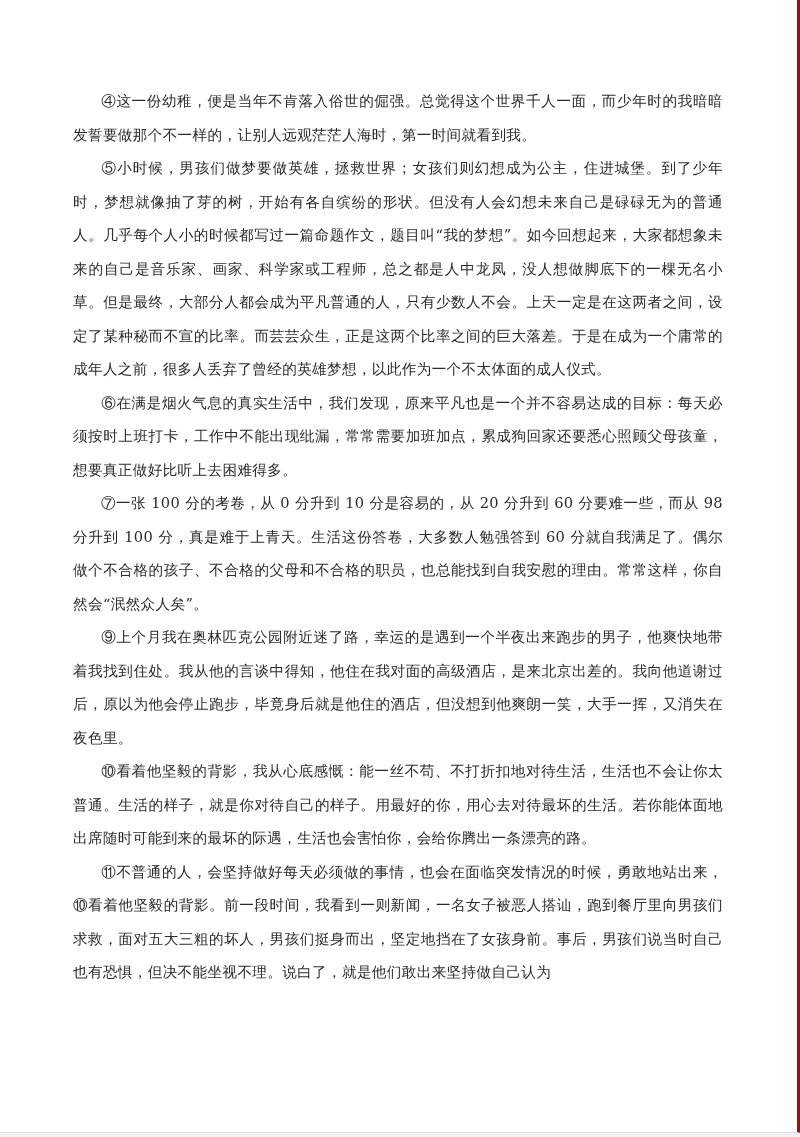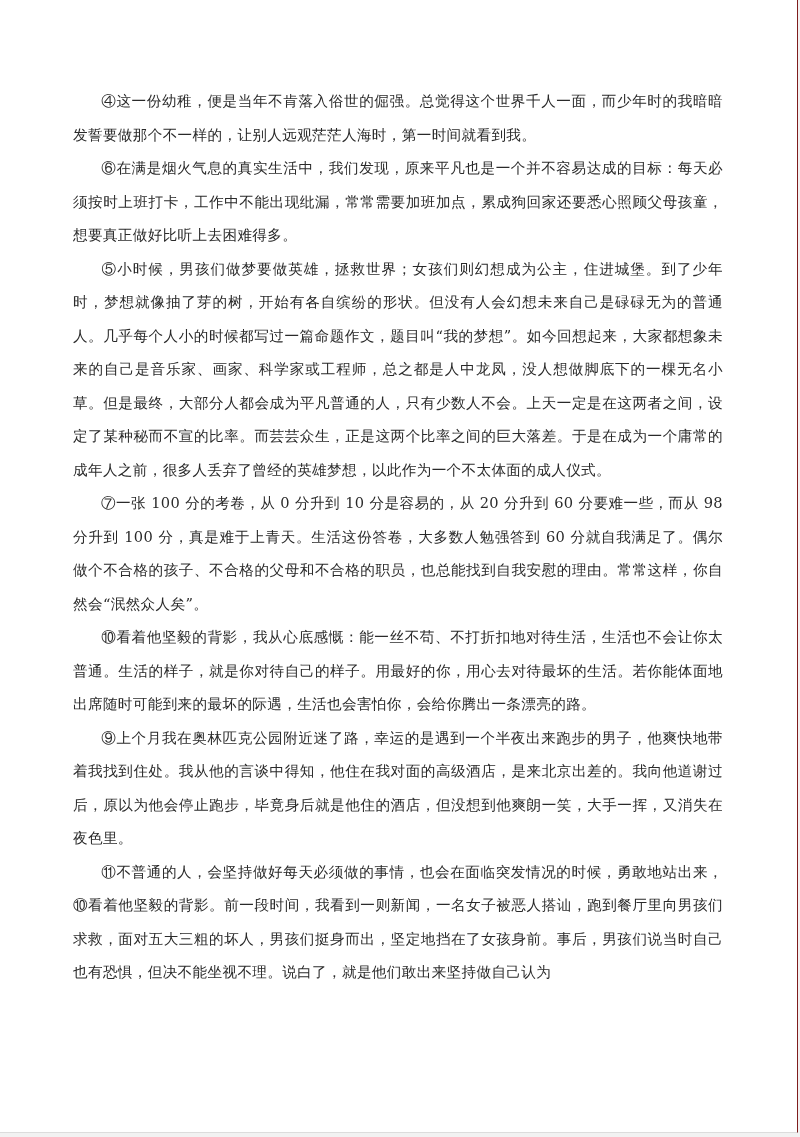--- a/index.html
+++ b/index.html
@@ -2,36 +2,36 @@
 <html><head>
   <meta charset="utf-8">
   <style>
     html, body { margin: 0; padding: 0; }
     body {
       width: 800px; height: 1137px; background: #f2f2f2; position: relative; overflow: hidden;
       font-family: "DejaVu Serif", "Liberation Serif", serif;
     }
     .page {
       position: absolute; left: 0; top: 0; width: 797px; height: 1132px;
-      background: #ffffff; border-right: 1px solid #7f1d1d; border-bottom: 1px solid #dcdcdc;
+      background: #ffffff; border-right: 4px solid #7f1d1d; border-bottom: 1px solid #dcdcdc;
     }
     .content { position: absolute; left: 73px; top: 84px; width: 650px; }
     .para { margin: 0 0 0 0; color: #2a2a2a; font-size: 14.6px; line-height: 33.5px; text-align: justify; letter-spacing: 0.35px; }
     .para .indent { display: inline-block; width: 28px; }
     .watermark {
       position: absolute; left: 372px; top: 1003px; font-family: "DejaVu Sans", "Liberation Sans", sans-serif;
       font-weight: bold; font-size: 64px; color: rgba(200,200,200,0.35); letter-spacing: 1px; pointer-events: none;
     }
   </style>
 </head>
 <body>
 
 <div class="page">
   <div class="content">
     <p class="para"><span class="indent"></span><span>④这一份幼稚，便是当年不肯落入俗世的倔强。总觉得这个世界千人一面，而少年时的我暗暗发誓要做那个不一样的，让别人远观茫茫人海时，第一时间就看到我。</span></p>
+    <p class="para"><span class="indent"></span><span>⑤小时候，男孩们做梦要做英雄，拯救世界；女孩们则幻想成为公主，住进城堡。到了少年时，梦想就像抽了芽的树，开始有各自缤纷的形状。但没有人会幻想未来自己是碌碌无为的普通人。几乎每个人小的时候都写过一篇命题作文，题目叫“我的梦想”。如今回想起来，大家都想象未来的自己是音乐家、画家、科学家或工程师，总之都是人中龙凤，没人想做脚底下的一棵无名小草。但是最终，大部分人都会成为平凡普通的人，只有少数人不会。上天一定是在这两者之间，设定了某种秘而不宣的比率。而芸芸众生，正是这两个比率之间的巨大落差。于是在成为一个庸常的成年人之前，很多人丢弃了曾经的英雄梦想，以此作为一个不太体面的成人仪式。</span></p>
     <p class="para"><span class="indent"></span><span>⑥在满是烟火气息的真实生活中，我们发现，原来平凡也是一个并不容易达成的目标：每天必须按时上班打卡，工作中不能出现纰漏，常常需要加班加点，累成狗回家还要悉心照顾父母孩童，想要真正做好比听上去困难得多。</span></p>
-    <p class="para"><span class="indent"></span><span>⑤小时候，男孩们做梦要做英雄，拯救世界；女孩们则幻想成为公主，住进城堡。到了少年时，梦想就像抽了芽的树，开始有各自缤纷的形状。但没有人会幻想未来自己是碌碌无为的普通人。几乎每个人小的时候都写过一篇命题作文，题目叫“我的梦想”。如今回想起来，大家都想象未来的自己是音乐家、画家、科学家或工程师，总之都是人中龙凤，没人想做脚底下的一棵无名小草。但是最终，大部分人都会成为平凡普通的人，只有少数人不会。上天一定是在这两者之间，设定了某种秘而不宣的比率。而芸芸众生，正是这两个比率之间的巨大落差。于是在成为一个庸常的成年人之前，很多人丢弃了曾经的英雄梦想，以此作为一个不太体面的成人仪式。</span></p>
     <p class="para"><span class="indent"></span><span>⑦一张 100 分的考卷，从 0 分升到 10 分是容易的，从 20 分升到 60 分要难一些，而从 98 分升到 100 分，真是难于上青天。生活这份答卷，大多数人勉强答到 60 分就自我满足了。偶尔做个不合格的孩子、不合格的父母和不合格的职员，也总能找到自我安慰的理由。常常这样，你自然会“泯然众人矣”。</span></p>
+    <p class="para"><span class="indent"></span><span>⑨上个月我在奥林匹克公园附近迷了路，幸运的是遇到一个半夜出来跑步的男子，他爽快地带着我找到住处。我从他的言谈中得知，他住在我对面的高级酒店，是来北京出差的。我向他道谢过后，原以为他会停止跑步，毕竟身后就是他住的酒店，但没想到他爽朗一笑，大手一挥，又消失在夜色里。</span></p>
     <p class="para"><span class="indent"></span><span>⑩看着他坚毅的背影，我从心底感慨：能一丝不苟、不打折扣地对待生活，生活也不会让你太普通。生活的样子，就是你对待自己的样子。用最好的你，用心去对待最坏的生活。若你能体面地出席随时可能到来的最坏的际遇，生活也会害怕你，会给你腾出一条漂亮的路。</span></p>
-    <p class="para"><span class="indent"></span><span>⑨上个月我在奥林匹克公园附近迷了路，幸运的是遇到一个半夜出来跑步的男子，他爽快地带着我找到住处。我从他的言谈中得知，他住在我对面的高级酒店，是来北京出差的。我向他道谢过后，原以为他会停止跑步，毕竟身后就是他住的酒店，但没想到他爽朗一笑，大手一挥，又消失在夜色里。</span></p>
     <p class="para"><span class="indent"></span><span>⑪不普通的人，会坚持做好每天必须做的事情，也会在面临突发情况的时候，勇敢地站出来，⑩看着他坚毅的背影。前一段时间，我看到一则新闻，一名女子被恶人搭讪，跑到餐厅里向男孩们求救，面对五大三粗的坏人，男孩们挺身而出，坚定地挡在了女孩身前。事后，男孩们说当时自己也有恐惧，但决不能坐视不理。说白了，就是他们敢出来坚持做自己认为</span></p>
   </div>
 </div>
 
 </body></html>

